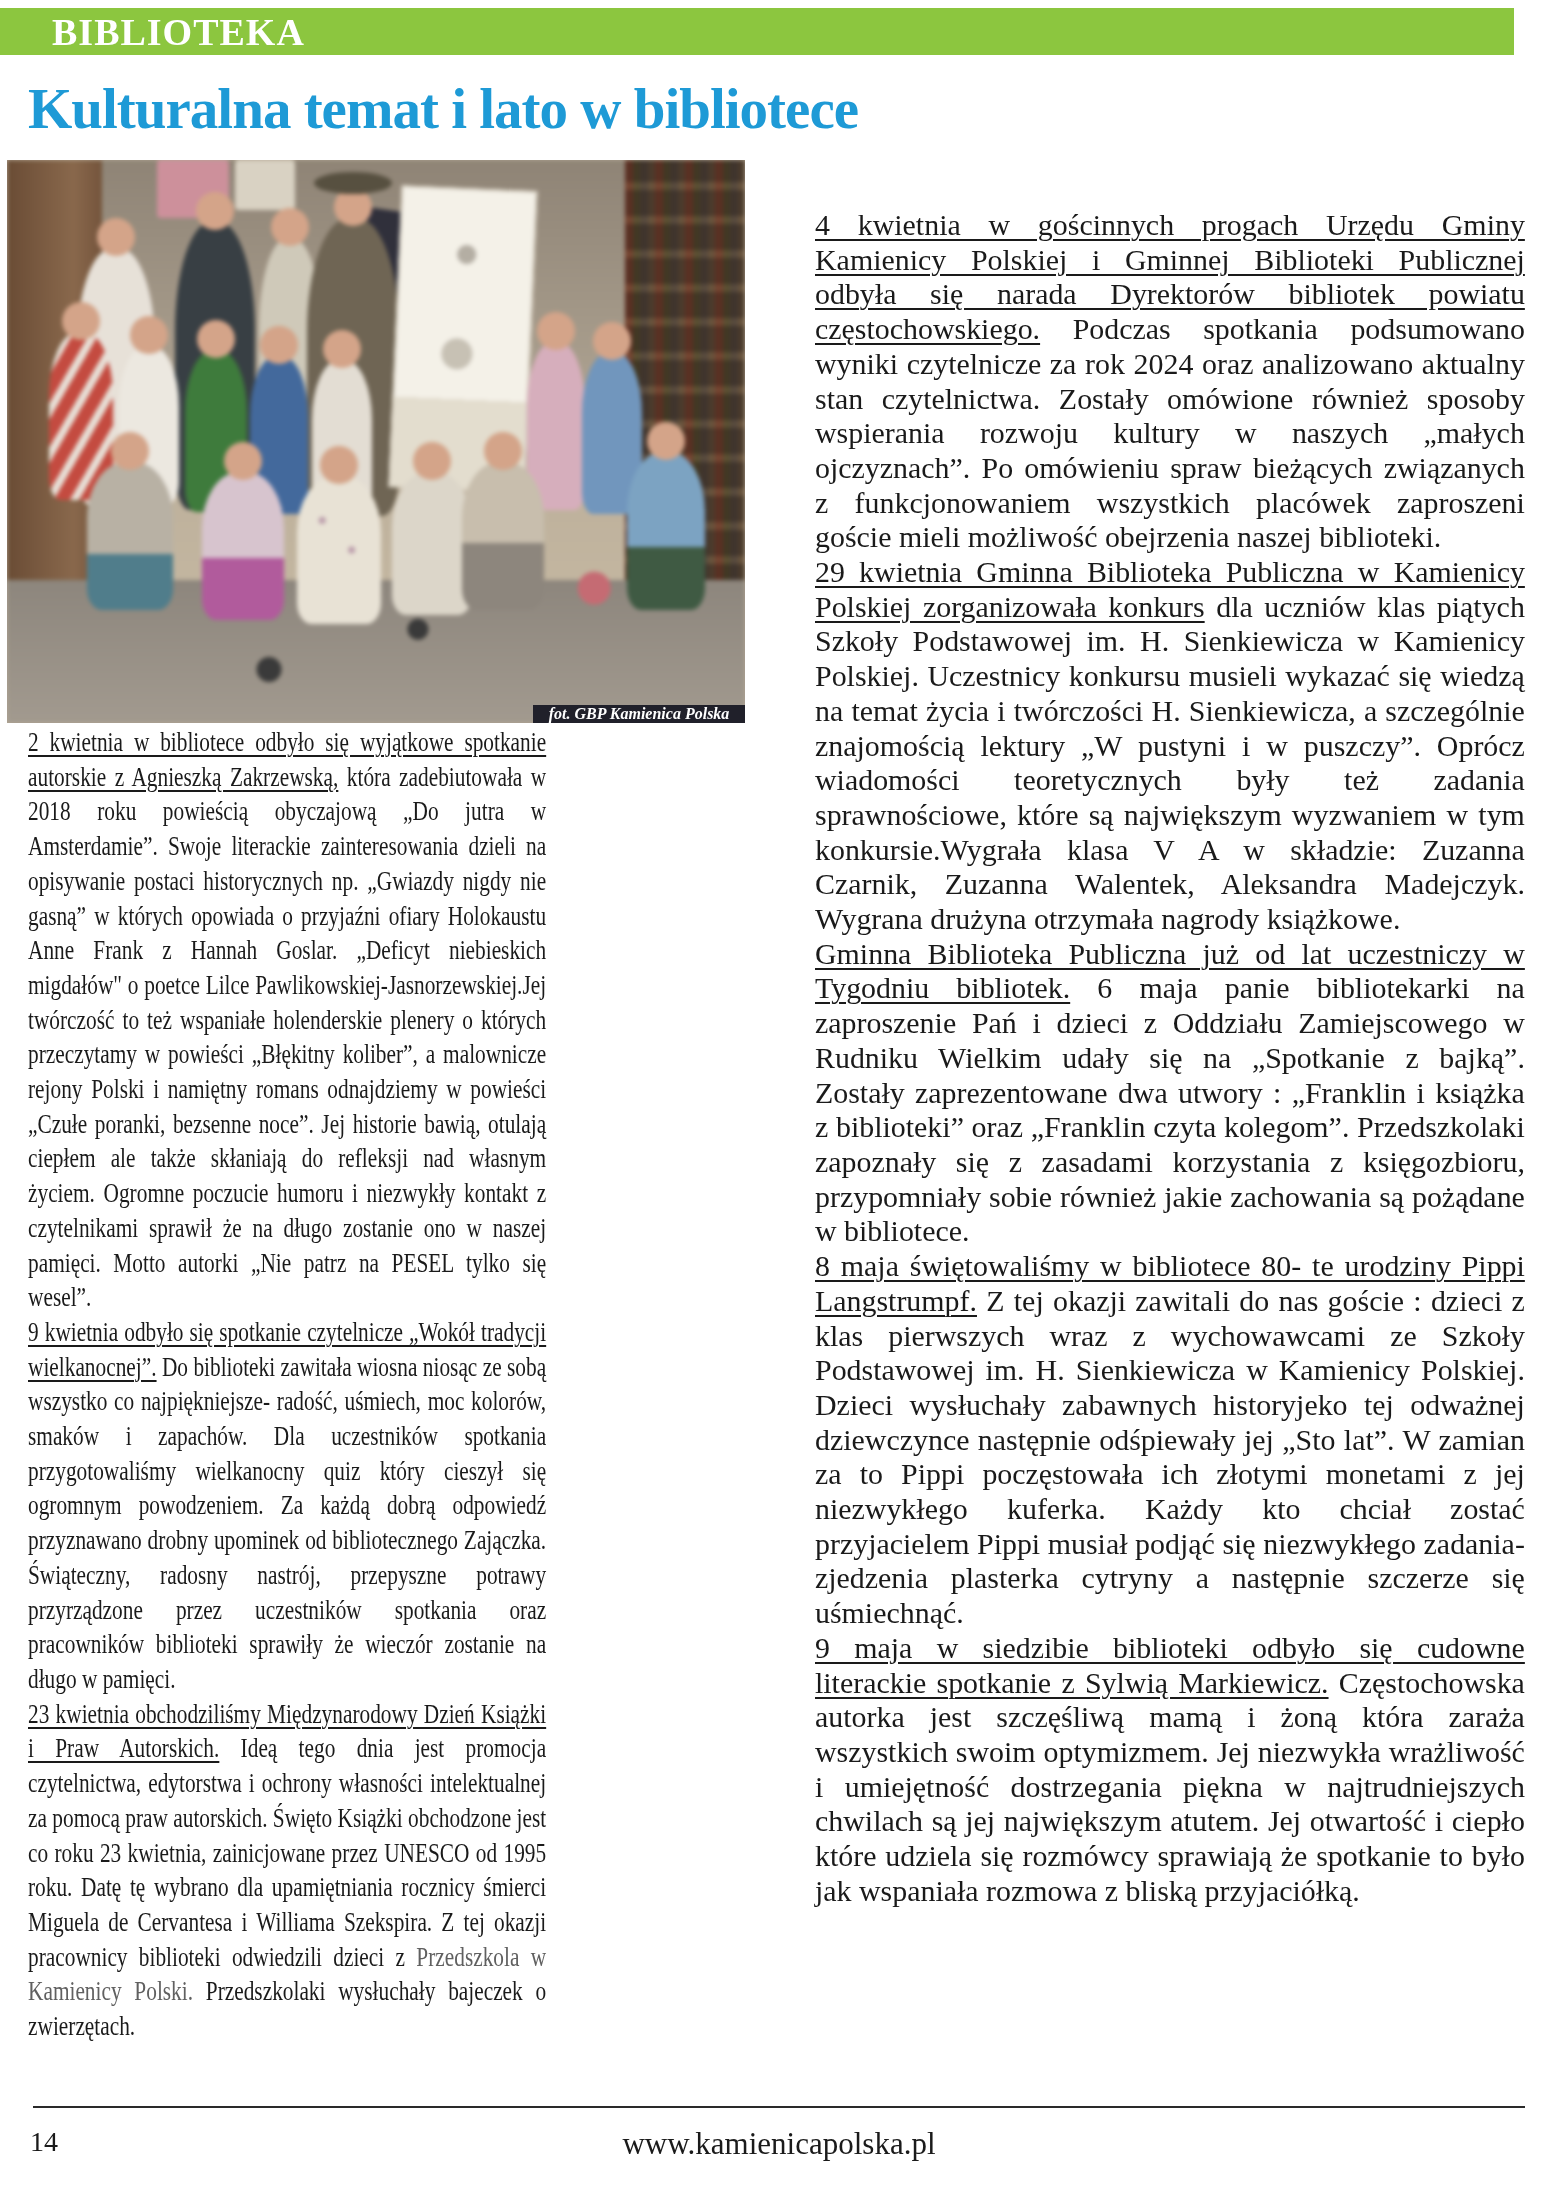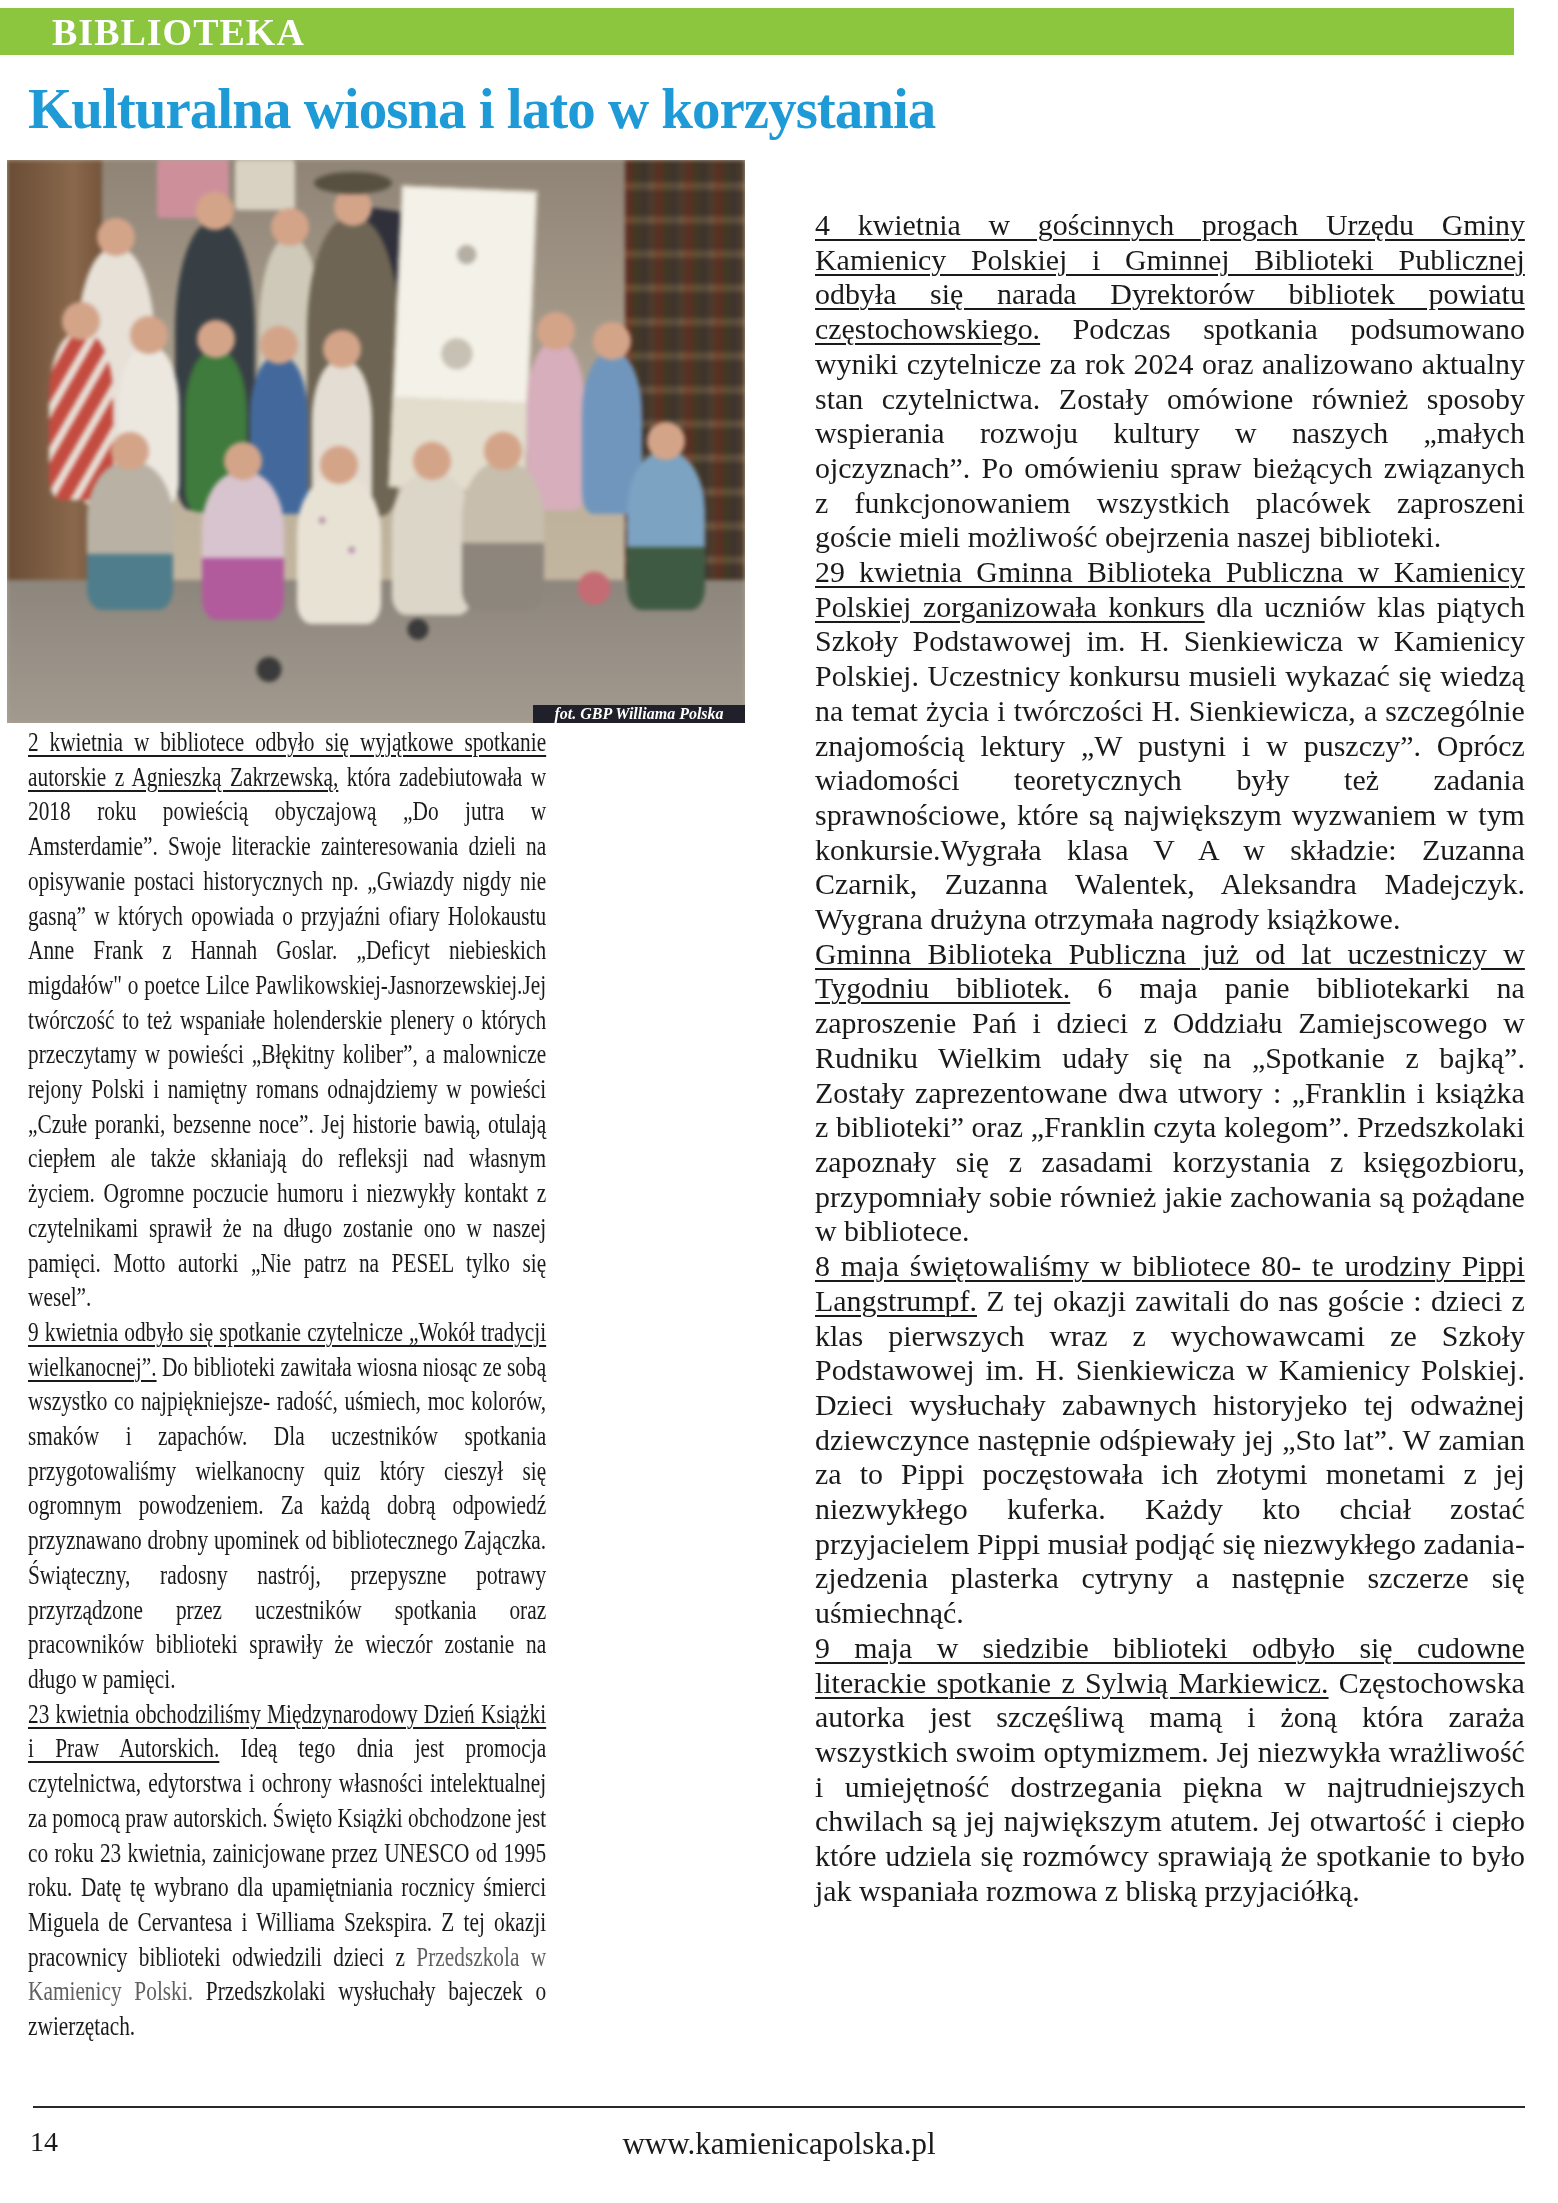--- a/index.html
+++ b/index.html
@@ -84,21 +84,21 @@
 </style>
 </head>
 <body>
 
 <div class="page">
 
   <div class="topbar">
     <span>BIBLIOTEKA</span>
   </div>
 
-  <h1 class="title">Kulturalna wiosna i lato w korzystania</h1>
+  <h1 class="title">Kulturalna temat i lato w bibliotece</h1>
 
   <figure class="photo">
     <div class="art">
       <div class="wall"></div>
       <div class="poster1"></div>
       <div class="poster2"></div>
       <div class="cabinet"></div>
       <div class="bookshelf"></div>
       <div class="grayfloor"></div>
       <div class="flag"></div>
@@ -115,21 +115,21 @@
       <div class="fig k6"></div>
       <div class="fig k7"></div>
       <div class="mat"></div>
       <div class="fig s1"></div>
       <div class="fig s2"></div>
       <div class="fig s3"></div>
       <div class="fig s4"></div>
       <div class="fig s5"></div>
       <div class="fig s6"></div>
     </div>
-    <figcaption class="caption">fot. GBP Williama Polska</figcaption>
+    <figcaption class="caption">fot. GBP Kamienica Polska</figcaption>
   </figure>
 
   <div class="col left">
       <p><span class="seg-u">2 kwietnia w bibliotece odbyło się  wyjątkowe spotkanie autorskie z  Agnieszką Zakrzewską,</span><span class="seg-n"> która zadebiutowała w 2018 roku powieścią obyczajową „Do jutra w Amsterdamie”. Swoje literackie zainteresowania dzieli na opisywanie postaci historycznych np. „Gwiazdy nigdy nie gasną” w których opowiada o przyjaźni ofiary Holokaustu Anne Frank z Hannah Goslar. „Deficyt niebieskich migdałów" o poetce Lilce Pawlikowskiej-Jasnorzewskiej.Jej twórczość to też wspaniałe holenderskie plenery o których przeczytamy w powieści „Błękitny koliber”, a malownicze rejony Polski i namiętny romans odnajdziemy w powieści „Czułe poranki, bezsenne noce”. Jej historie bawią, otulają ciepłem ale także skłaniają do refleksji nad własnym życiem. Ogromne poczucie humoru i niezwykły kontakt z czytelnikami sprawił że na długo zostanie ono w naszej pamięci. Motto autorki „Nie patrz na PESEL tylko się wesel”.</span></p>
       <p><span class="seg-u">9 kwietnia odbyło się spotkanie czytelnicze „Wokół tradycji wielkanocnej”.</span><span class="seg-n"> Do biblioteki zawitała wiosna niosąc ze sobą wszystko co najpiękniejsze- radość, uśmiech, moc kolorów, smaków i zapachów. Dla uczestników spotkania przygotowaliśmy wielkanocny quiz który cieszył się ogromnym powodzeniem. Za każdą dobrą odpowiedź przyznawano drobny upominek od bibliotecznego Zajączka. Świąteczny, radosny nastrój, przepyszne potrawy przyrządzone przez uczestników spotkania oraz pracowników biblioteki sprawiły że wieczór zostanie na długo w pamięci.</span></p>
       <p><span class="seg-u">23 kwietnia obchodziliśmy Międzynarodowy Dzień Książki i Praw Autorskich.</span><span class="seg-n"> Ideą tego dnia jest promocja czytelnictwa, edytorstwa i ochrony własności intelektualnej za pomocą praw autorskich. Święto Książki obchodzone jest co roku 23 kwietnia, zainicjowane przez UNESCO od 1995 roku. Datę tę wybrano dla upamiętniania rocznicy śmierci Miguela de Cervantesa i Williama Szekspira. Z tej okazji pracownicy biblioteki odwiedzili dzieci z </span><span class="seg-gray">Przedszkola w Kamienicy Polski.</span><span class="seg-n"> Przedszkolaki wysłuchały bajeczek o zwierzętach.</span></p>
     </div>
   <div class="col right">
       <p><span class="seg-u">4 kwietnia w gościnnych progach Urzędu Gminy Kamienicy Polskiej i Gminnej Biblioteki Publicznej odbyła się narada Dyrektorów bibliotek powiatu częstochowskiego.</span><span class="seg-n"> Podczas spotkania podsumowano wyniki czytelnicze za rok 2024 oraz analizowano aktualny stan czytelnictwa. Zostały omówione również sposoby wspierania rozwoju kultury w naszych „małych ojczyznach”. Po omówieniu spraw bieżących związanych z funkcjonowaniem wszystkich placówek zaproszeni goście mieli możliwość obejrzenia naszej biblioteki.</span></p>
       <p><span class="seg-u">29 kwietnia Gminna Biblioteka Publiczna w Kamienicy Polskiej zorganizowała konkurs</span><span class="seg-n"> dla uczniów klas piątych Szkoły Podstawowej im. H. Sienkiewicza w Kamienicy Polskiej. Uczestnicy konkursu musieli wykazać się wiedzą na temat życia i twórczości H. Sienkiewicza, a szczególnie znajomością lektury „W pustyni i w puszczy”. Oprócz wiadomości teoretycznych były też zadania sprawnościowe, które są największym wyzwaniem w tym konkursie.Wygrała klasa V A w składzie: Zuzanna Czarnik, Zuzanna Walentek, Aleksandra Madejczyk. Wygrana drużyna otrzymała nagrody książkowe.</span></p>

